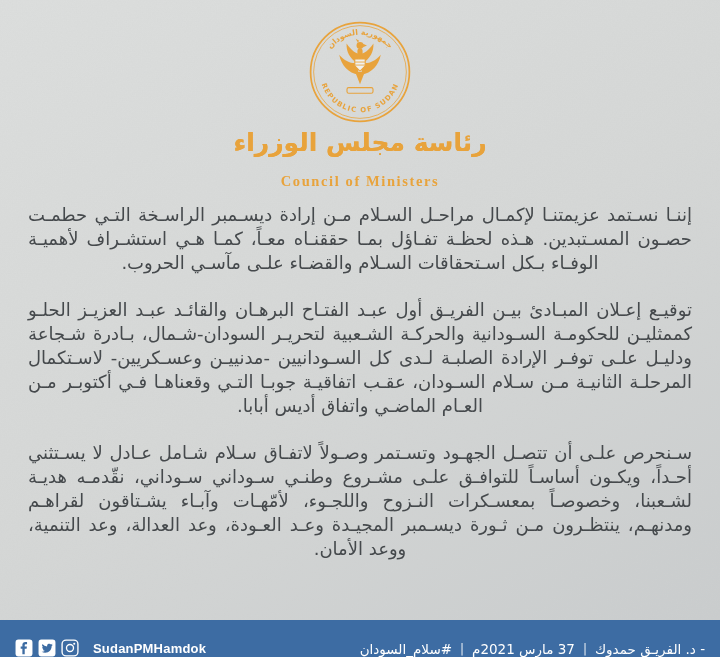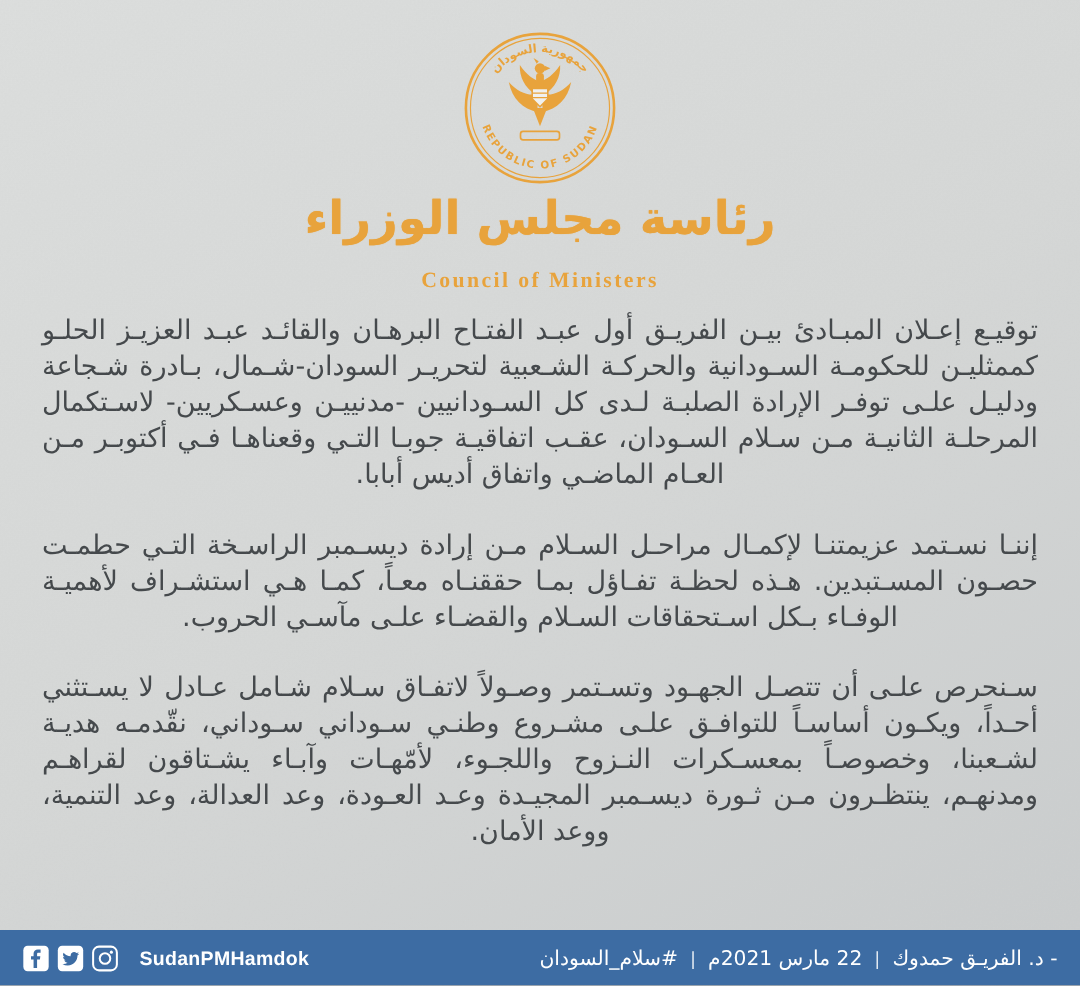--- a/index.html
+++ b/index.html
@@ -15,39 +15,39 @@
   .g-stroke{stroke:var(--gold);fill:none;}
   .g-fill{fill:var(--gold);}
   .g-text{fill:var(--gold);}
   .arc-ar{font-size:9px;font-weight:bold;}
   .arc-en{font-size:8px;font-weight:bold;letter-spacing:1.4px;}
   .shield{fill:#f0f1ef;stroke:var(--gold);stroke-width:1.2;}
   .shield-lines{stroke:var(--gold);stroke-width:1;fill:none;}
   .scroll{fill:none;stroke:var(--gold);stroke-width:1.3;}
   .calligraphy{
     margin-top:5px;direction:rtl;color:var(--gold);
-    font-size:31px;font-weight:bold;line-height:1.1;
+    font-size:25px;font-weight:bold;line-height:1.1;
     text-shadow:0 0 .5px var(--gold);
   }
   .council{
     margin-top:16px;color:var(--gold);
     font-family:"Liberation Serif","DejaVu Serif",serif;
     font-size:14.5px;font-weight:bold;letter-spacing:1.6px;
   }
   .statement{
     width:100%;box-sizing:border-box;padding:0 28px;margin-top:13px;
     direction:rtl;color:var(--text);
     font-size:18px;line-height:24px;
     text-align:justify;text-align-last:center;
   }
   .statement p{margin:0 0 23px 0;}
   .footer{
     position:relative;z-index:1;height:37px;flex:0 0 37px;
     background:var(--footer-blue);
-    display:flex;align-items:center;justify-content:space-between;
+    display:flex;align-items:flex-end;justify-content:space-between;
     padding:0 15px;box-sizing:border-box;color:#fff;
   }
   .social-group{display:flex;align-items:center;gap:5px;}
   .icon{width:18px;height:18px;display:inline-flex;}
   .icon svg{width:18px;height:18px;}
   .blue-fill{fill:var(--footer-blue);}
   .handle{
     margin-left:9px;font-size:13px;font-weight:bold;letter-spacing:.2px;
     font-family:"Liberation Sans","DejaVu Sans",sans-serif;
   }
@@ -93,22 +93,22 @@
         <path class="shield" d="M54 45 h12 v8 l-6 6 -6 -6 z"></path>
         <path class="shield-lines" d="M54 48.5 h12 M54 52 h12"></path>
         <rect class="scroll" x="45" y="78" width="30" height="6.5" rx="2"></rect>
       </g>
     </svg>
 
     <div class="calligraphy">رئاسة مجلس الوزراء</div>
     <div class="council">Council of Ministers</div>
 
     <div class="statement">
+      <p>إننـا نسـتمد عزيمتنـا لإكمـال مراحـل السـلام مـن إرادة ديسـمبر الراسـخة التـي حطمـت حصـون المسـتبدين. هـذه لحظـة تفـاؤل بمـا حققنـاه معـاً، كمـا هـي استشـراف لأهميـة الوفـاء بـكل اسـتحقاقات السـلام والقضـاء علـى مآسـي الحروب.</p>
       <p>توقيـع إعـلان المبـادئ بيـن الفريـق أول عبـد الفتـاح البرهـان والقائـد عبـد العزيـز الحلـو كممثليـن للحكومـة السـودانية والحركـة الشـعبية لتحريـر السودان-شـمال، بـادرة شـجاعة ودليـل علـى توفـر الإرادة الصلبـة لـدى كل السـودانيين -مدنييـن وعسـكريين- لاسـتكمال المرحلـة الثانيـة مـن سـلام السـودان، عقـب اتفاقيـة جوبـا التـي وقعناهـا فـي أكتوبـر مـن العـام الماضـي واتفاق أديس أبابا.</p>
-      <p>إننـا نسـتمد عزيمتنـا لإكمـال مراحـل السـلام مـن إرادة ديسـمبر الراسـخة التـي حطمـت حصـون المسـتبدين. هـذه لحظـة تفـاؤل بمـا حققنـاه معـاً، كمـا هـي استشـراف لأهميـة الوفـاء بـكل اسـتحقاقات السـلام والقضـاء علـى مآسـي الحروب.</p>
       <p>سـنحرص علـى أن تتصـل الجهـود وتسـتمر وصـولاً لاتفـاق سـلام شـامل عـادل لا يسـتثني أحـداً، ويكـون أساسـاً للتوافـق علـى مشـروع وطنـي سـوداني سـوداني، نقّدمـه هديـة لشـعبنا، وخصوصـاً بمعسـكرات النـزوح واللجـوء، لأمّهـات وآبـاء يشـتاقون لقراهـم ومدنهـم، ينتظـرون مـن ثـورة ديسـمبر المجيـدة وعـد العـودة، وعد العدالة، وعد التنمية، ووعد الأمان.</p>
     </div>
   </div>
 
   <div class="footer">
     <div class="social-group">
       <span class="icon">
         <svg viewBox="0 0 20 20">
           <rect x="0.6" y="0.6" width="18.8" height="18.8" rx="3.2" fill="#fff"></rect>
           <path class="blue-fill" d="M13.4 3.3h-2c-2 0-3.2 1.2-3.2 3.2v1.8H6.3v2.5h1.9V17h2.6v-6.2h2.1l.3-2.5h-2.4V6.8c0-.6.3-1 1-1h1.6z"></path>
@@ -125,18 +125,18 @@
           <rect x="1.2" y="1.2" width="17.6" height="17.6" rx="4.4" fill="none" stroke="#fff" stroke-width="1.5"></rect>
           <circle cx="10" cy="10" r="3.9" fill="none" stroke="#fff" stroke-width="1.5"></circle>
           <circle cx="14.7" cy="5.3" r="1.15" fill="#fff"></circle>
         </svg>
       </span>
       <span class="handle">SudanPMHamdok</span>
     </div>
     <div class="meta">
       <span>- د. الفريـق حمدوك</span>
       <span class="sep">|</span>
-      <span>22 مارس 2021م</span>
+      <span>37 مارس 2021م</span>
       <span class="sep">|</span>
       <span>#سلام_السودان</span>
     </div>
   </div>
 </div>
 
 </body></html>

